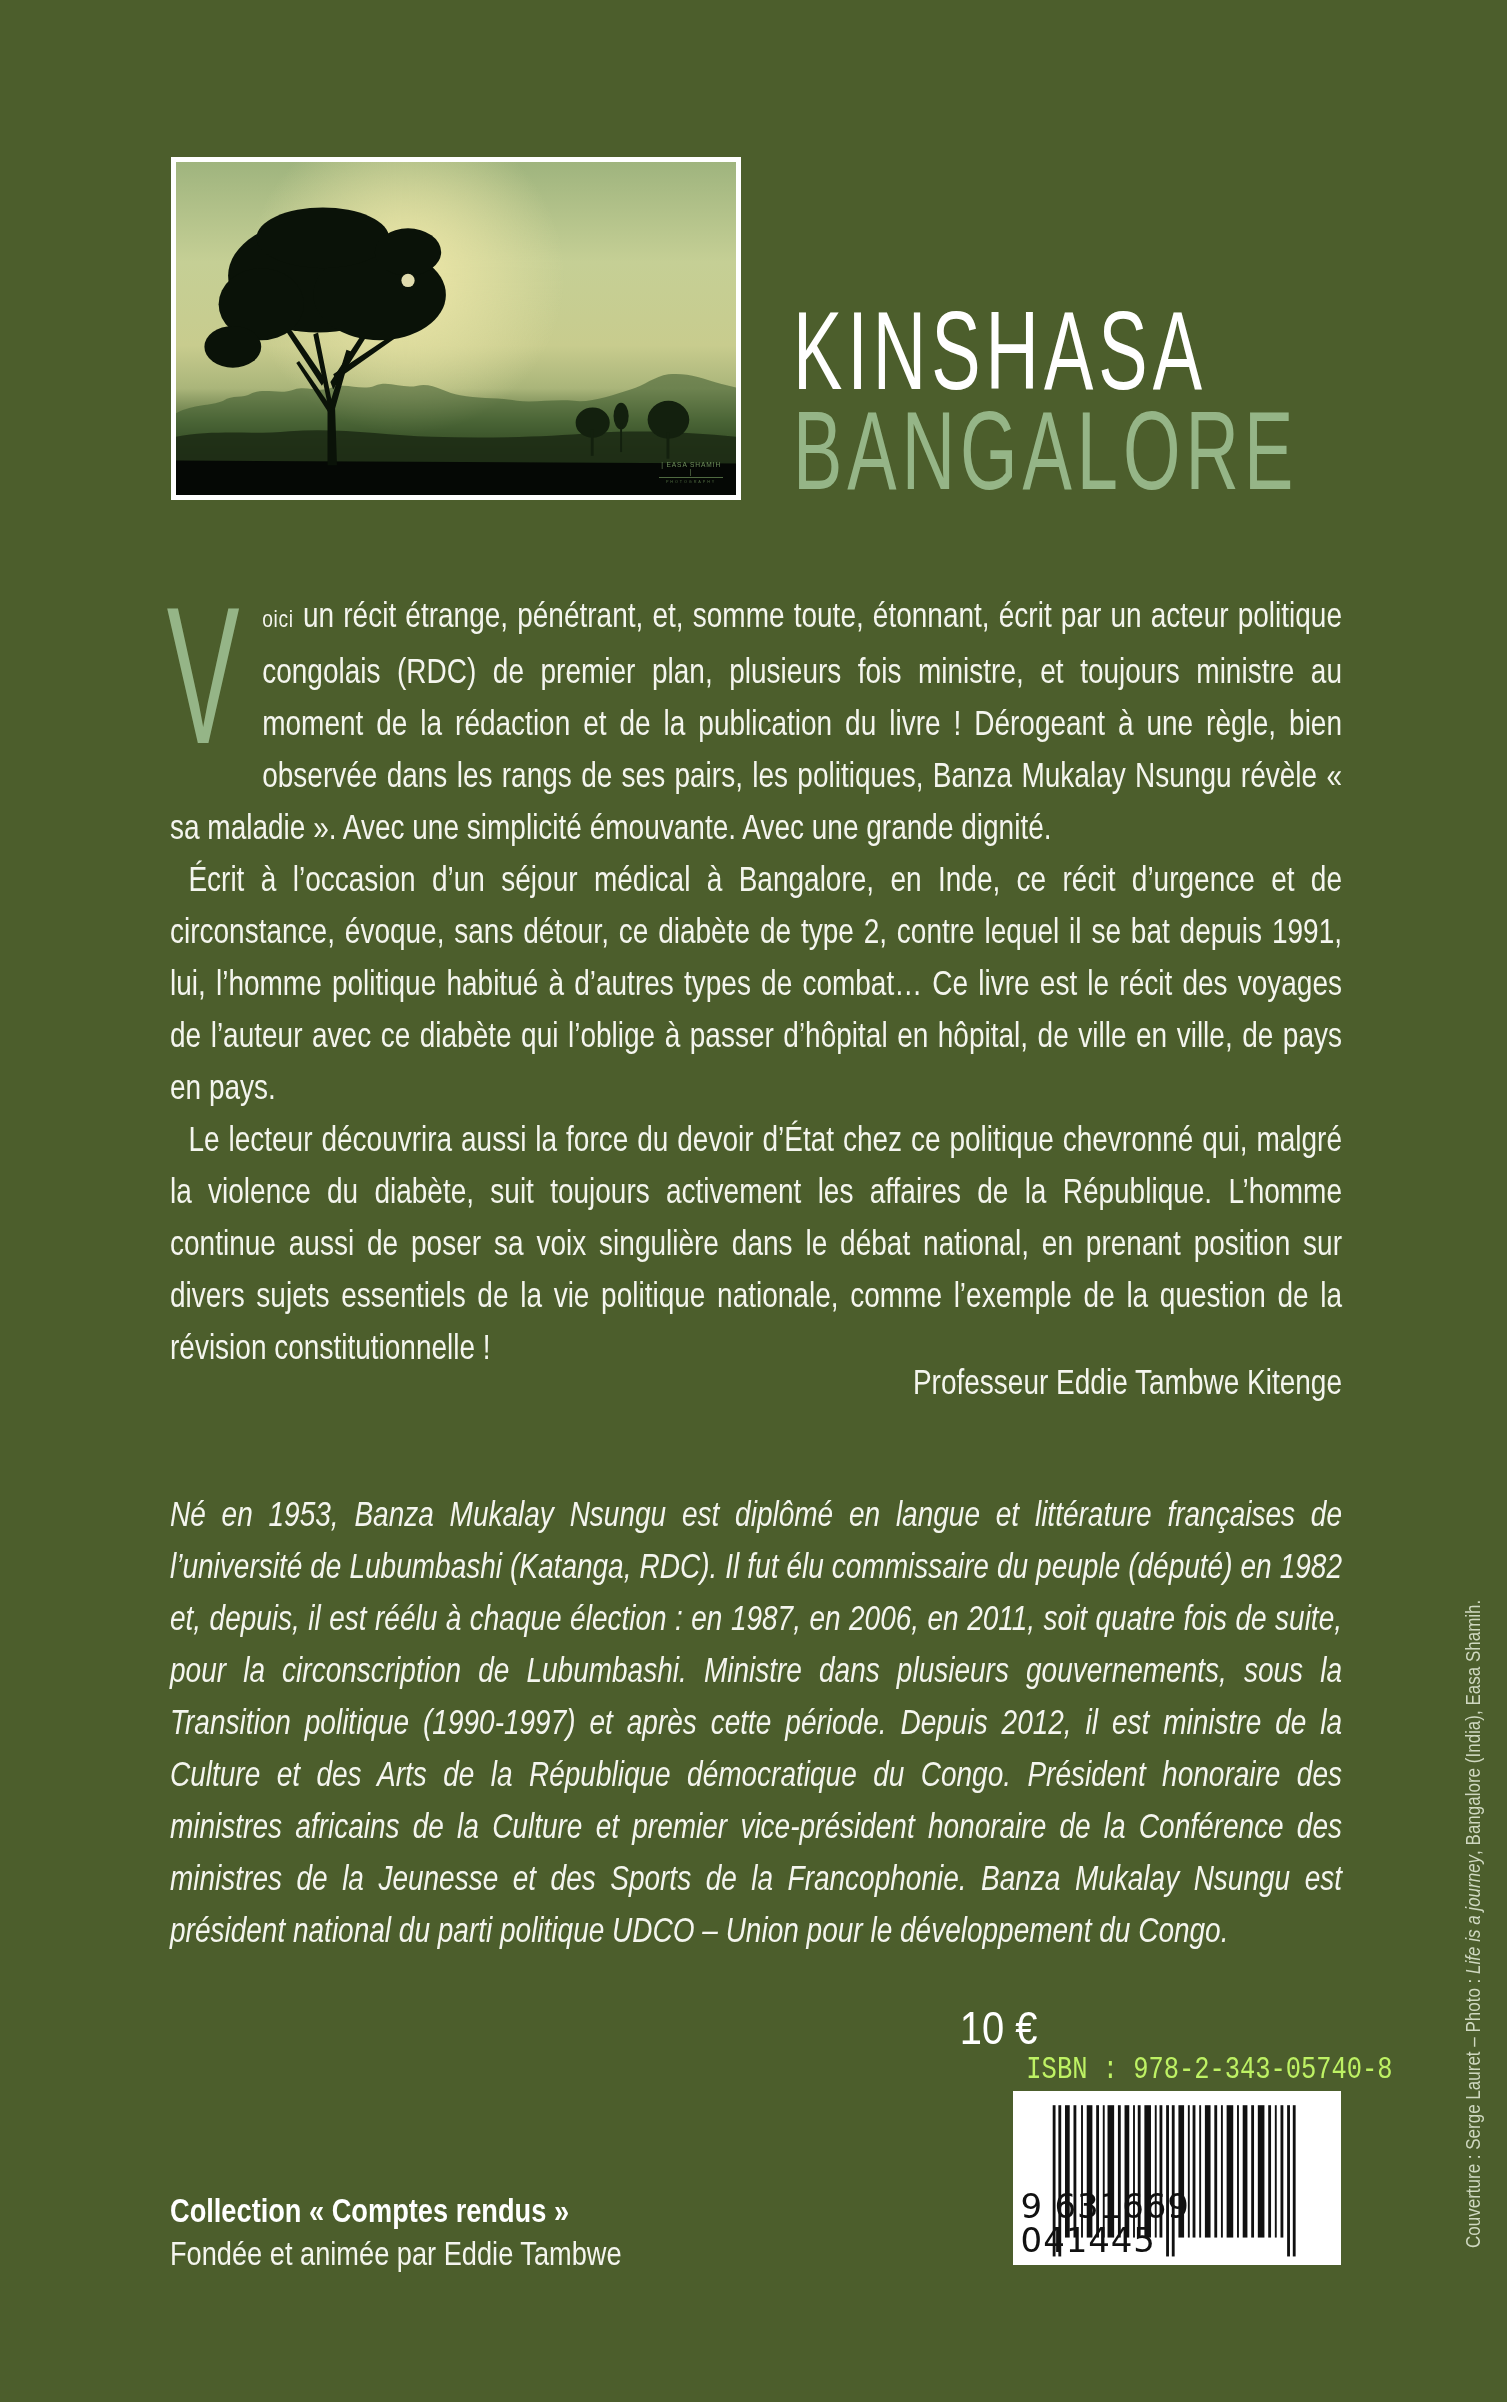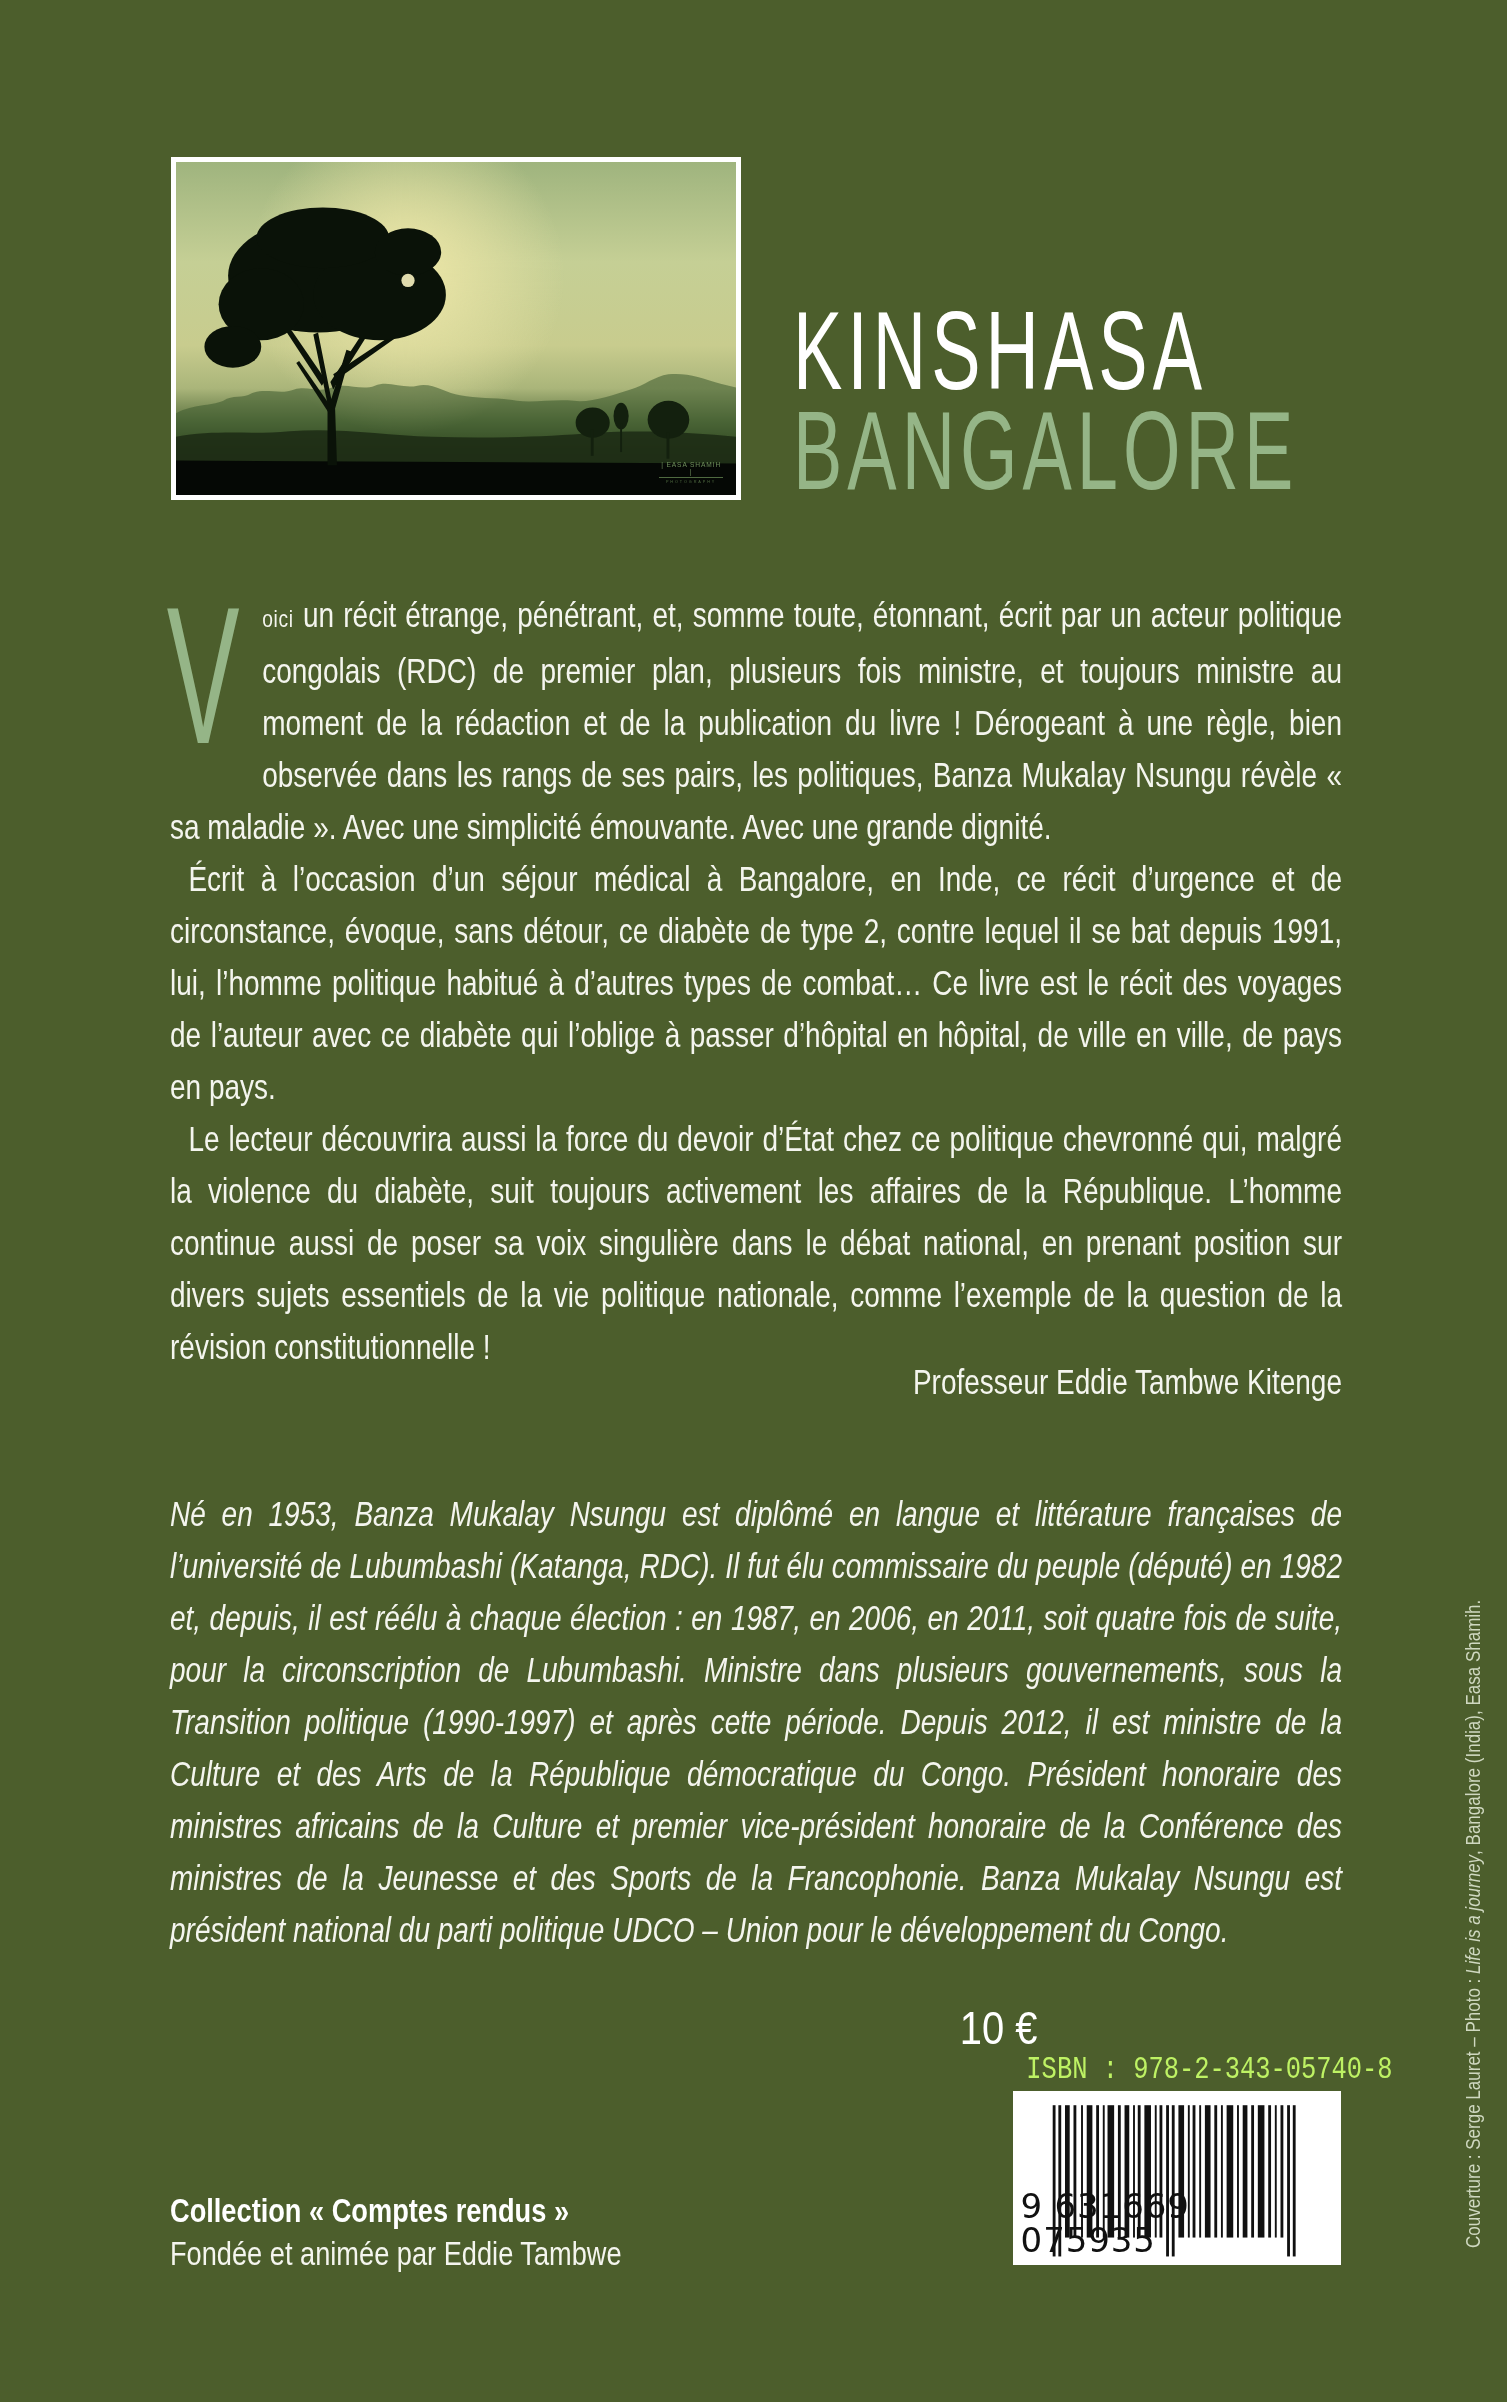--- a/index.html
+++ b/index.html
@@ -213,21 +213,21 @@
       <rect x="259" y="15" width="7" height="140"></rect>
       <rect x="270" y="15" width="3" height="140"></rect>
       <rect x="277" y="15" width="2" height="140"></rect>
       <rect x="283" y="15" width="3" height="140"></rect>
 
       <rect x="290" y="15" width="3" height="160"></rect>
       <rect x="296" y="15" width="3" height="160"></rect>
     </g>
   </svg>
   <div class="barcode-digits">
-    <span>9</span><span style="display:inline-block;width:11.4px"></span><span>631669</span><span style="display:inline-block;width:11.4px"></span><span>075935</span>
+    <span>9</span><span style="display:inline-block;width:11.4px"></span><span>631669</span><span style="display:inline-block;width:11.4px"></span><span>041445</span>
   </div>
 </div>
 
 <div class="abs collection-wrap cond">
   <div class="collection-title">Collection « Comptes rendus »</div>
   <div class="collection-sub">Fondée et animée par Eddie Tambwe</div>
 </div>
 
 
 </body></html>

